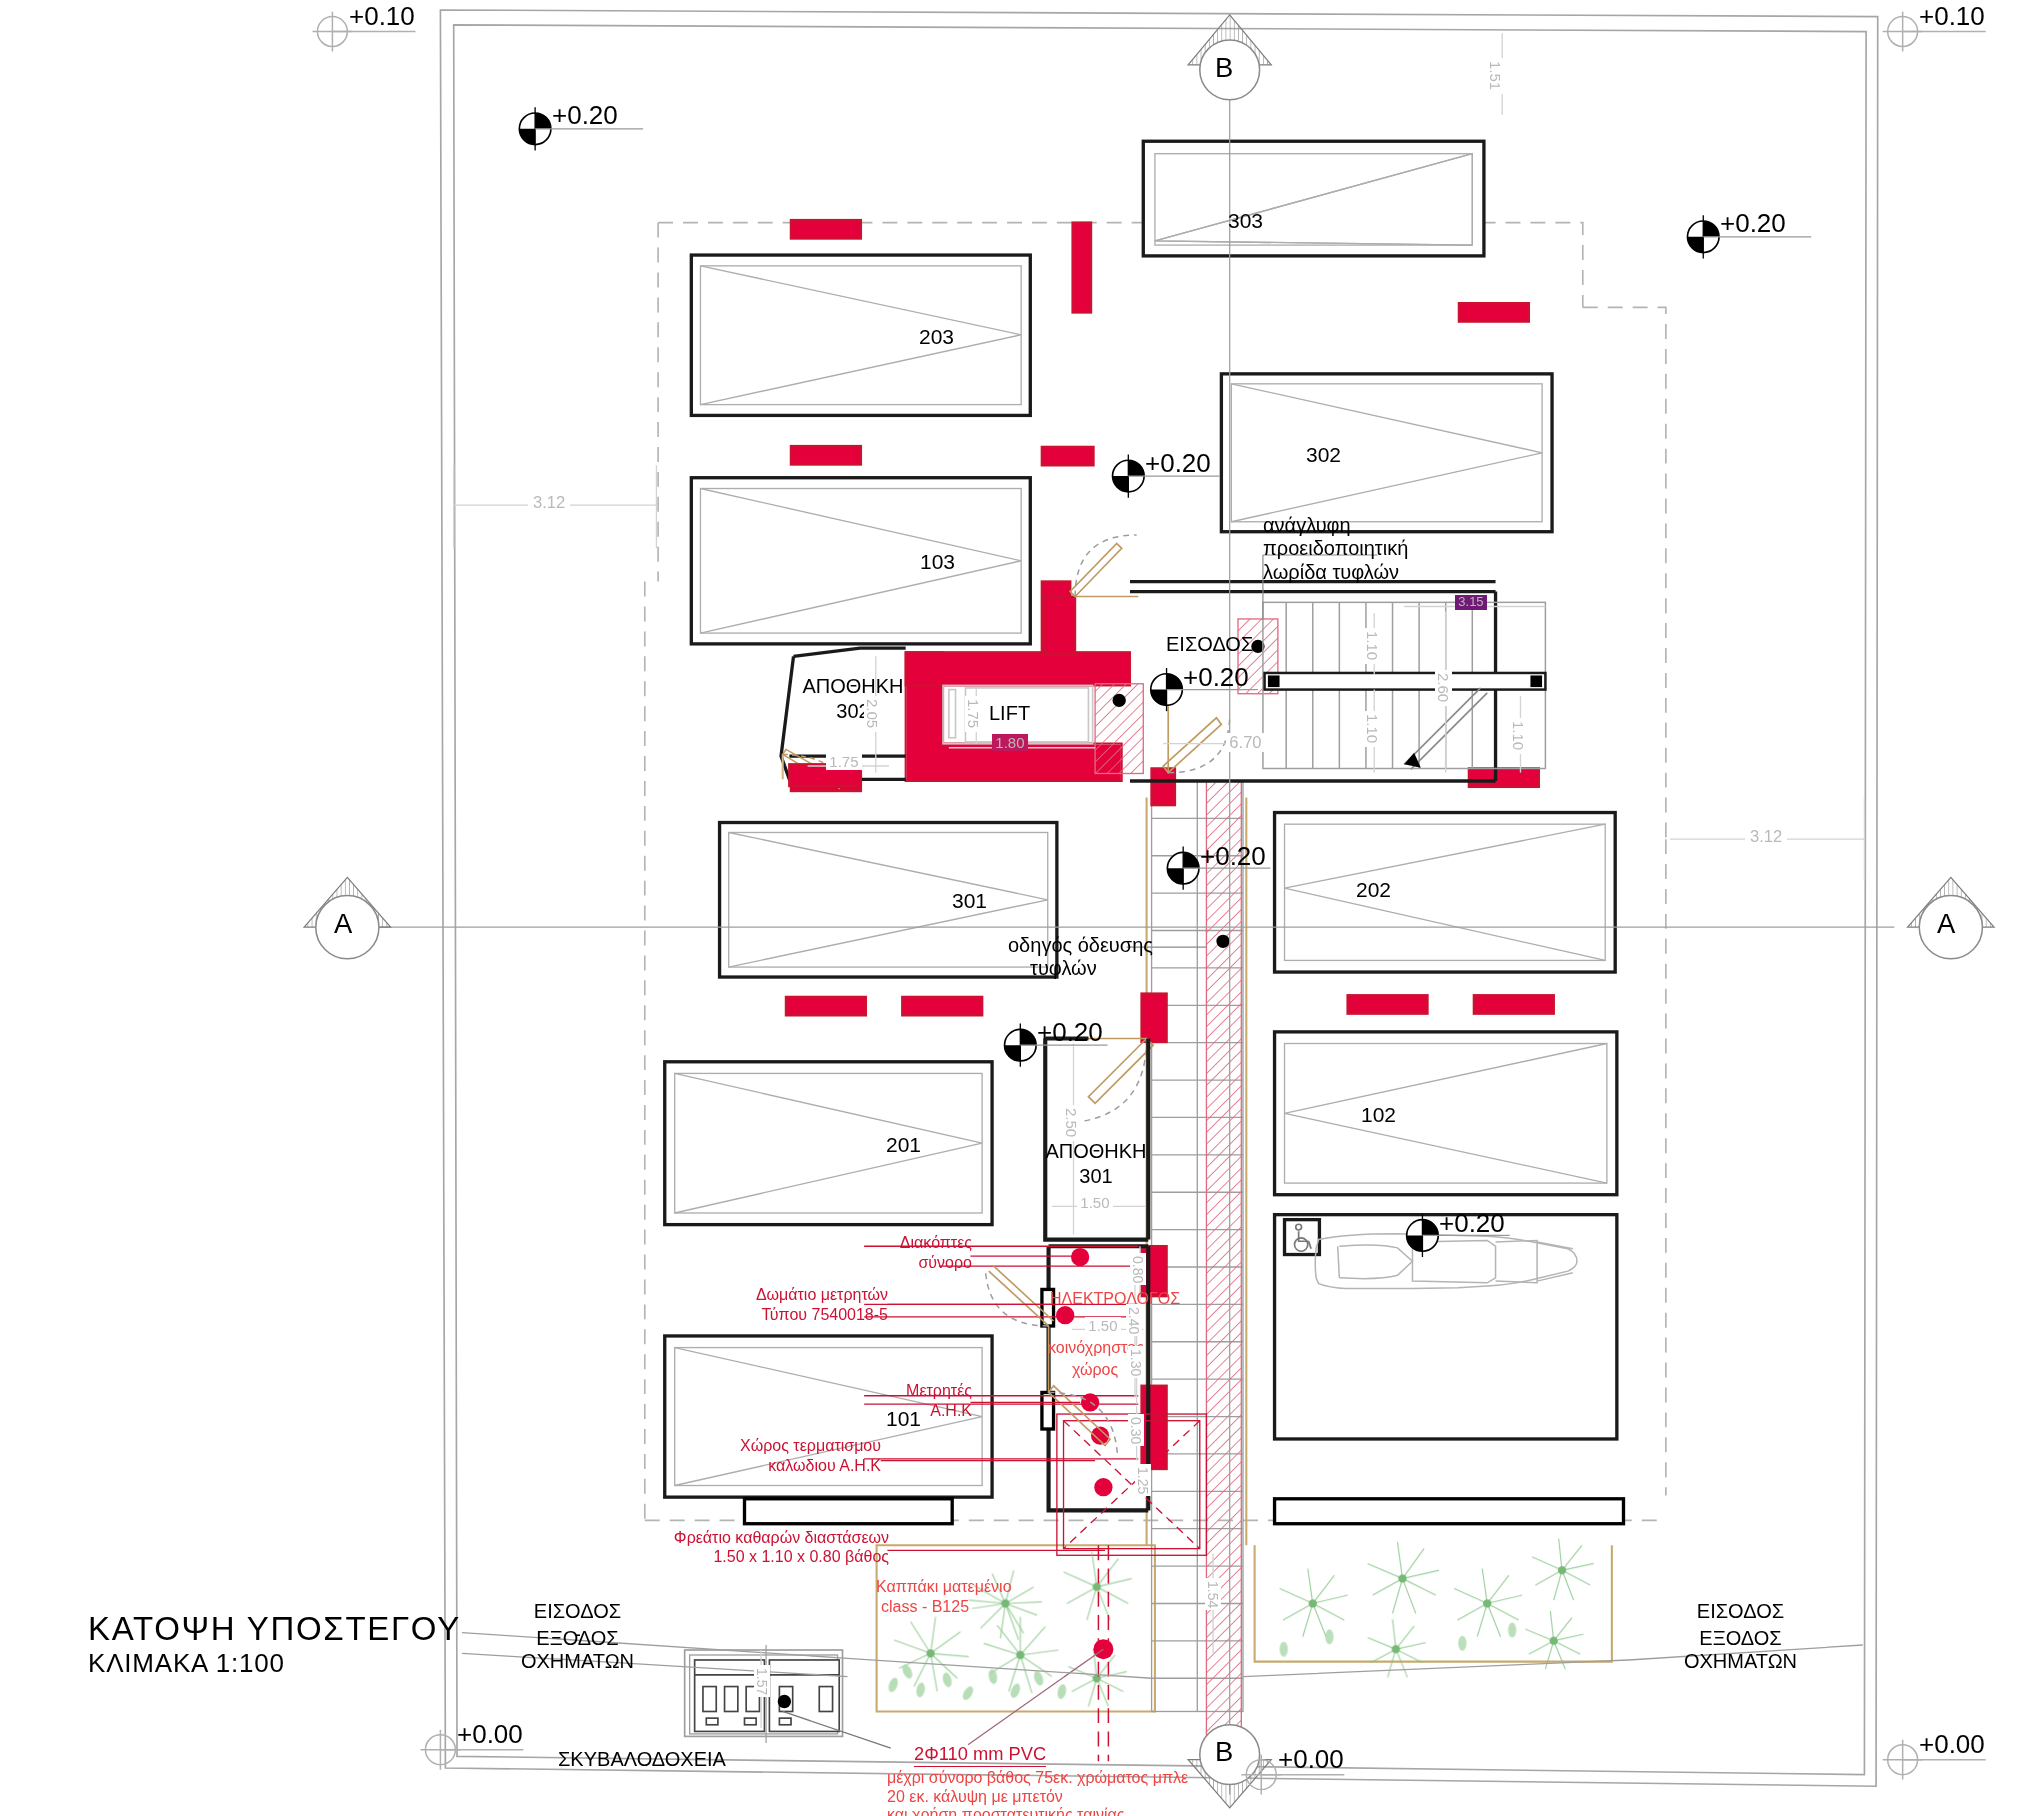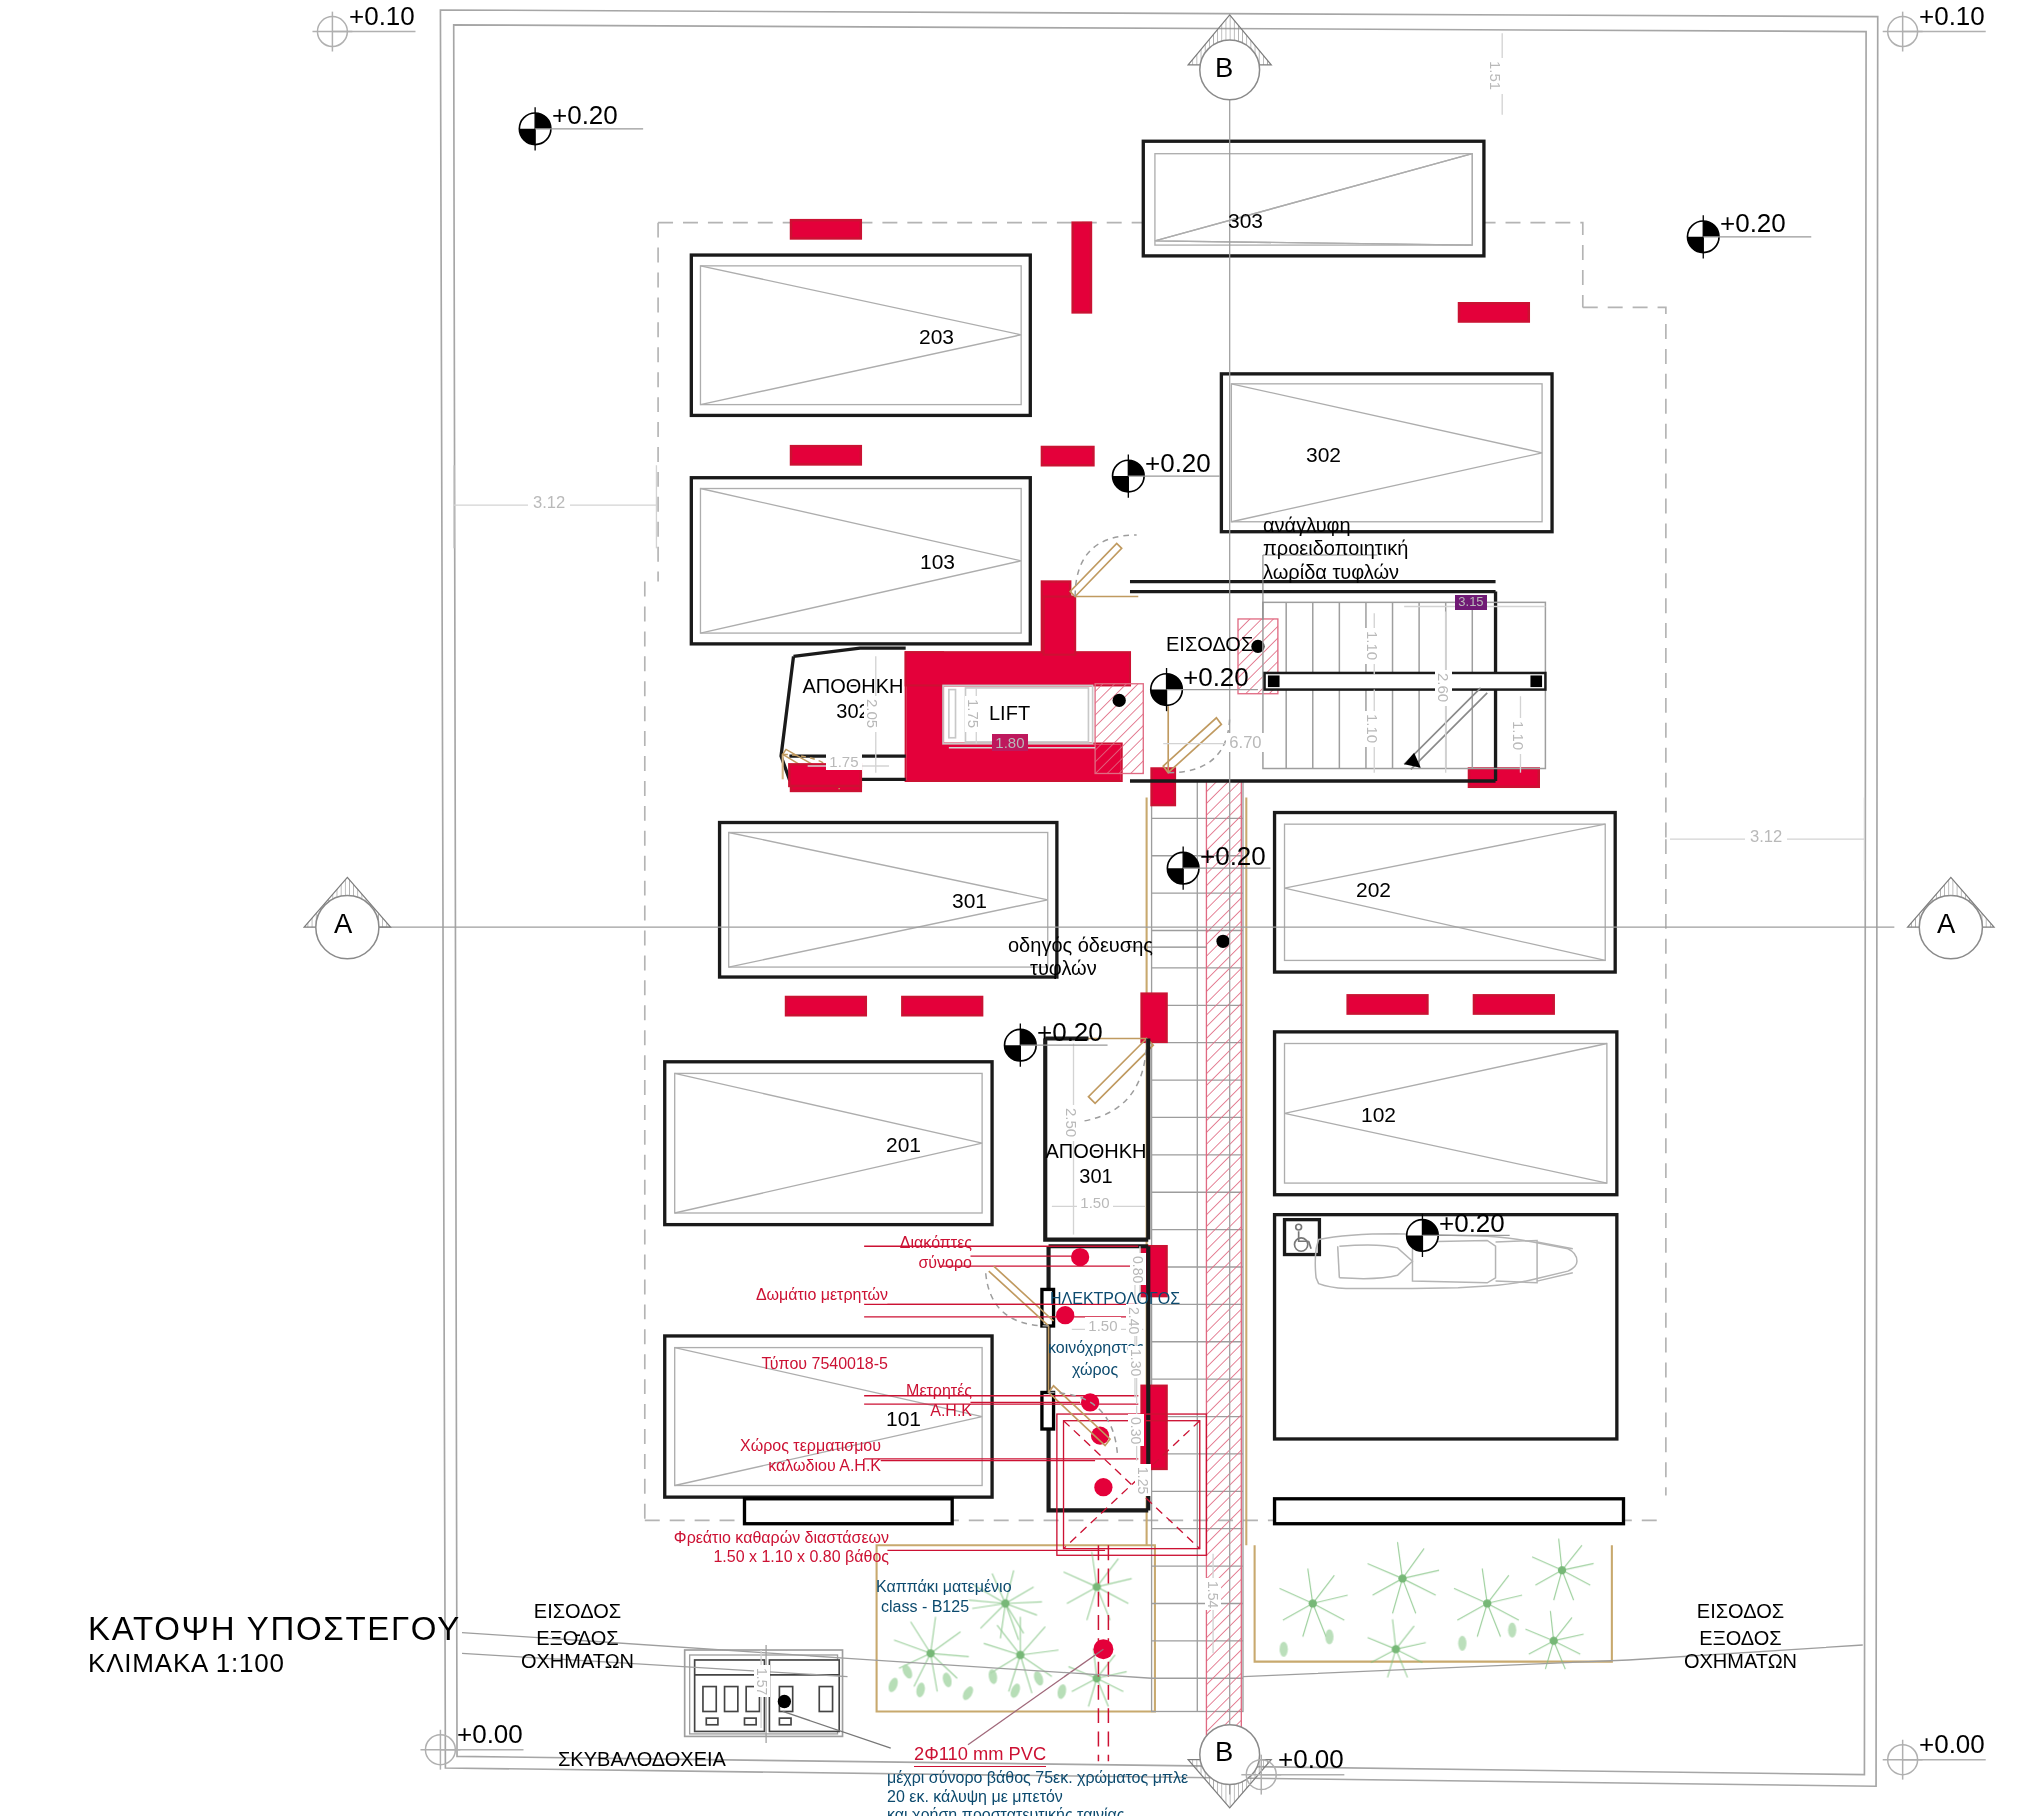--- a/index.html
+++ b/index.html
@@ -9,21 +9,21 @@
   .txt{position:absolute;white-space:nowrap;line-height:1.15;}
   .blk{color:#000;}
   .gry{color:#b9b9b9;}
   .title1{font-size:33px;letter-spacing:1.7px;}
   .title2{font-size:26px;letter-spacing:0.8px;}
   .lvl{font-size:26px;}
   .lbl{font-size:20px;}
   .lbl-c{font-size:20px;text-align:center;}
   .num{font-size:21px;}
   .smallred{font-size:16px;color:#cc1133;text-align:right;}
-  .smallred-l{font-size:16px;color:#0c4a6e;}
+  .smallred-l{font-size:16px;color:#ef4444;}
   .redbold{font-size:18.3px;color:#cc1133;}
   .mk{font-size:27.4px;}
   svg{position:absolute;left:0;top:0;overflow:visible;}
 </style>
 </head>
 <body>
 
 <div id="plan">
 
 <svg width="2034" height="1817" viewBox="0 0 2448 2187">
@@ -626,21 +626,21 @@
 
 <div class="txt lbl-c blk" style="left:1645px;top:1600px;width:191px;">ΕΙΣΟΔΟΣ</div>
 <div class="txt lbl-c blk" style="left:1645px;top:1627px;width:191px;">ΕΞΟΔΟΣ</div>
 <div class="txt lbl-c blk" style="left:1645px;top:1650px;width:191px;">ΟΧΗΜΑΤΩΝ</div>
 
 <div class="txt lbl blk" style="left:558px;top:1748px;">ΣΚΥΒΑΛΟΔΟΧΕΙΑ</div>
 
 <div class="txt smallred" style="left:781px;top:1234px;width:191px;">Διακόπτες</div>
 <div class="txt smallred" style="left:781px;top:1254px;width:191px;">σύνορο</div>
 <div class="txt smallred" style="left:689px;top:1286px;width:199px;">Δωμάτιο μετρητών</div>
-<div class="txt smallred" style="left:689px;top:1355px;width:199px;">Τύπου 7540018-5</div>
+<div class="txt smallred" style="left:689px;top:1306px;width:199px;">Τύπου 7540018-5</div>
 <div class="txt smallred" style="left:781px;top:1382px;width:191px;">Μετρητές</div>
 <div class="txt smallred" style="left:781px;top:1402px;width:191px;">Α.Η.Κ</div>
 <div class="txt smallred" style="left:673px;top:1437px;width:208px;">Χώρος τερματισμου</div>
 <div class="txt smallred" style="left:673px;top:1457px;width:208px;">καλωδιου Α.Η.Κ</div>
 <div class="txt smallred" style="left:640px;top:1529px;width:249px;">Φρεάτιο καθαρών διαστάσεων</div>
 <div class="txt smallred" style="left:640px;top:1548px;width:249px;">1.50 x 1.10 x 0.80 βάθος</div>
 <div class="txt smallred-l" style="left:876px;top:1578px;">Καππάκι ματεμένιο</div>
 <div class="txt smallred-l" style="left:881px;top:1598px;">class - B125</div>
 <div class="txt smallred-l" style="left:1050px;top:1290px;">ΗΛΕΚΤΡΟΛΟΓΟΣ</div>
 <div class="txt smallred-l" style="left:1048px;top:1339px;">κοινόχρηστος</div>

